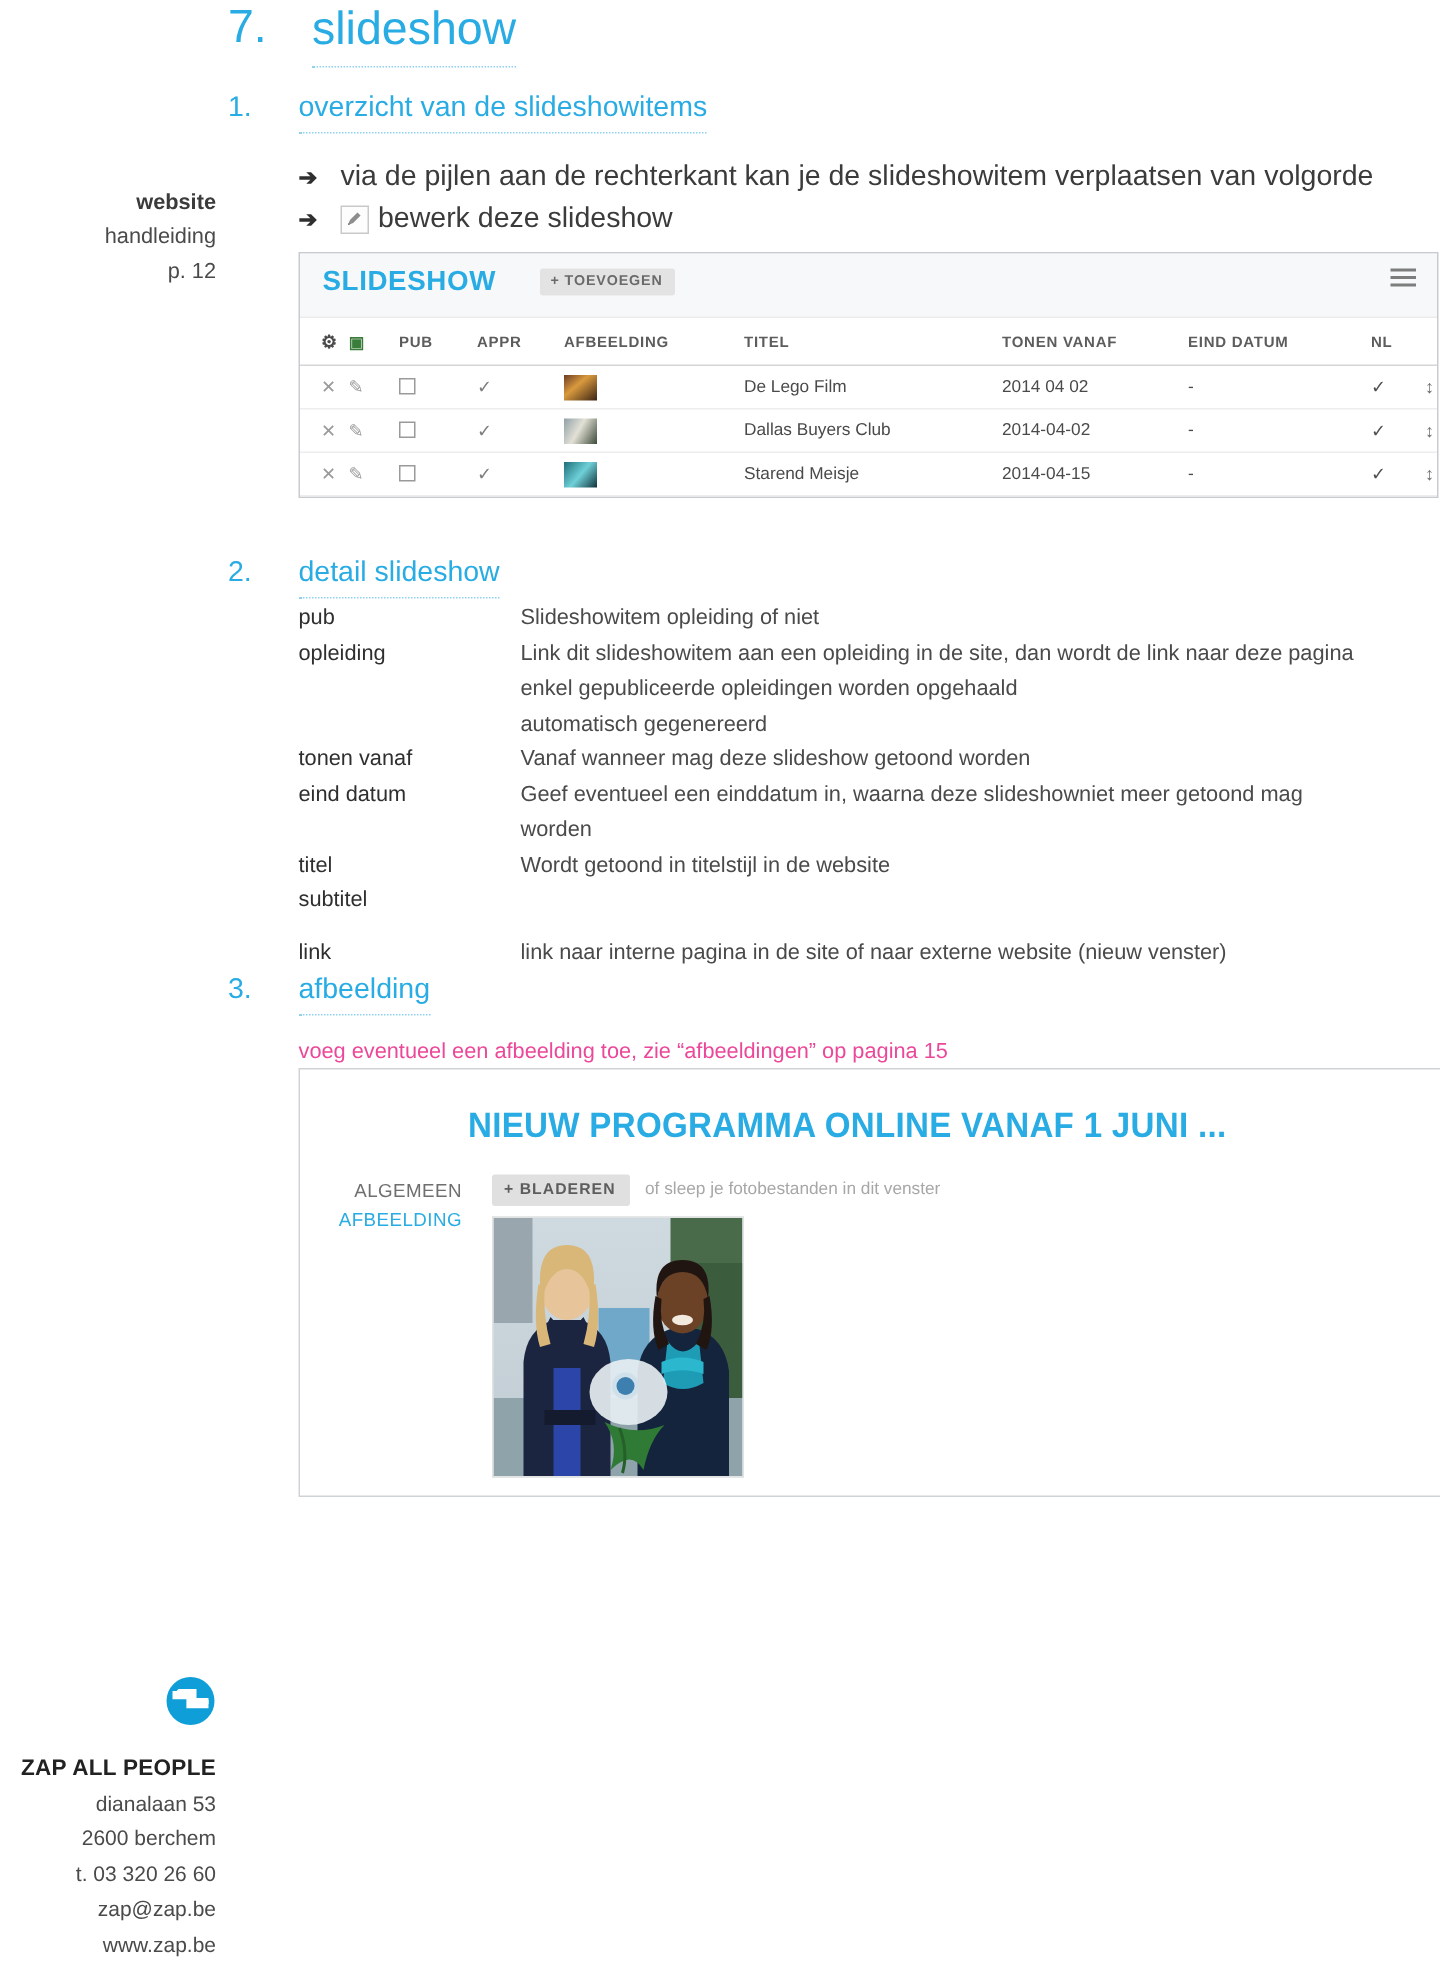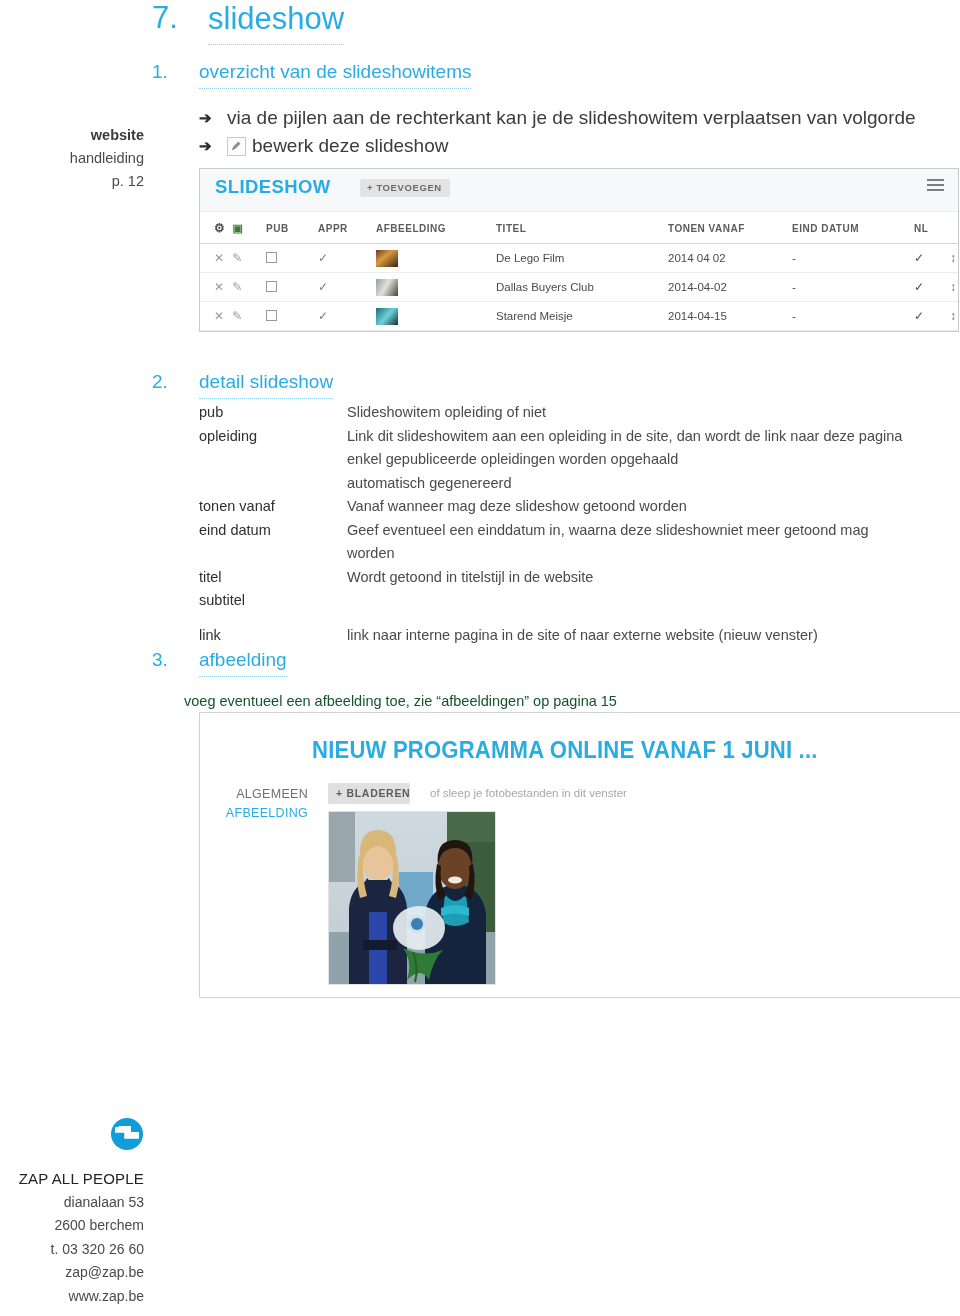--- a/index.html
+++ b/index.html
@@ -50,21 +50,21 @@
     line-height: 23.5px;
     color: #4a4a4a;
   }
   .footer-logo {
     width: 34px;
     height: 34px;
     margin: 0 0 16px auto;
     display: block;
   }
   .footer-name {
-    font-weight: normal;
+    font-weight: bold;
     color: #222;
     font-size: 15px;
     letter-spacing: .2px;
     white-space: nowrap;
   }
   .footer-line { white-space: nowrap; }
 
   
   .content {
     position: absolute;
@@ -274,23 +274,23 @@
     flex: none;
     color: #2f2f2f;
   }
   .def-desc { flex: 1; color: #4a4a4a; }
   .def-desc .sub { display: block; }
   .spacer-row { height: 11px; }
 
   
   .note {
     position: absolute;
-    left: 32px;
+    left: 47px;
     font-size: 14.5px;
-    color: #14532d;
+    color: #ec4899;
     line-height: 22px;
   }
 
   
   .shot2 {
     position: absolute;
     left: 47px;
     top: 712px;
     width: 840px;
     height: 286px;
@@ -326,21 +326,21 @@
   .nav-afbeelding { color: #29ace3; }
   .btn-bladeren {
     position: absolute;
     left: 128px;
     top: 70px;
     background: #e0e0e0;
     color: #5d5d5d;
     font-size: 10.5px;
     font-weight: bold;
     letter-spacing: .7px;
-    padding: 4px 0 5px 8px;
+    padding: 4px 10px 5px 8px;
     border-radius: 2px;
   }
   .drop-hint {
     position: absolute;
     left: 230px;
     top: 74px;
     font-size: 11.5px;
     color: #a7a7a7;
   }
   .photo {

